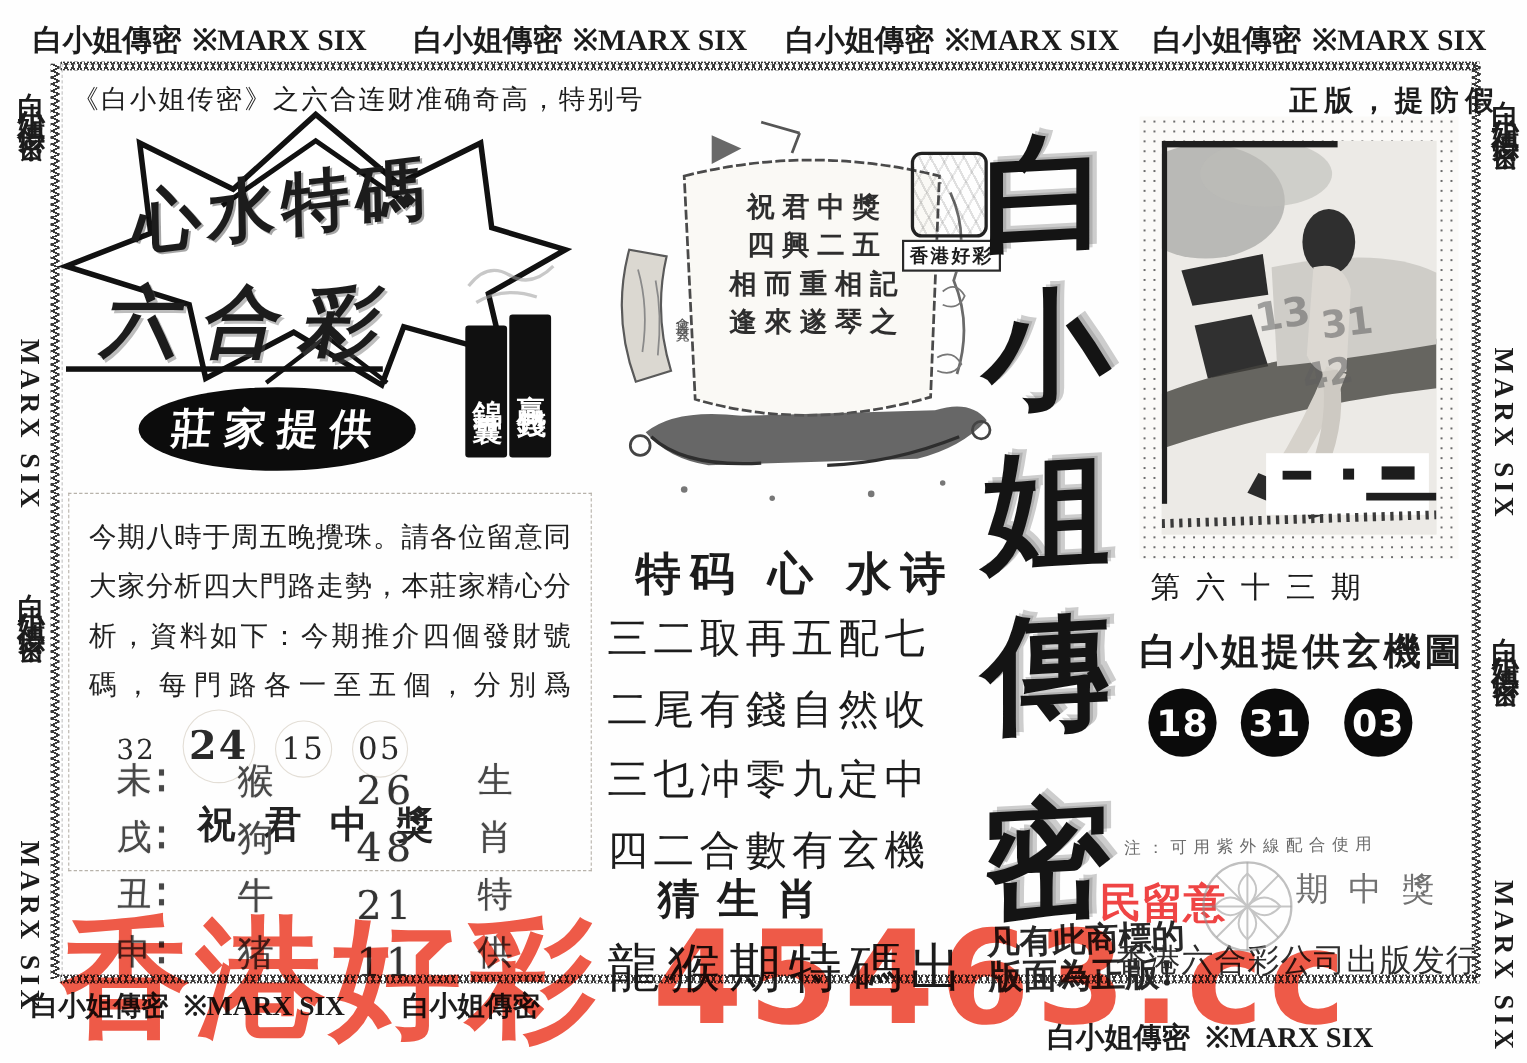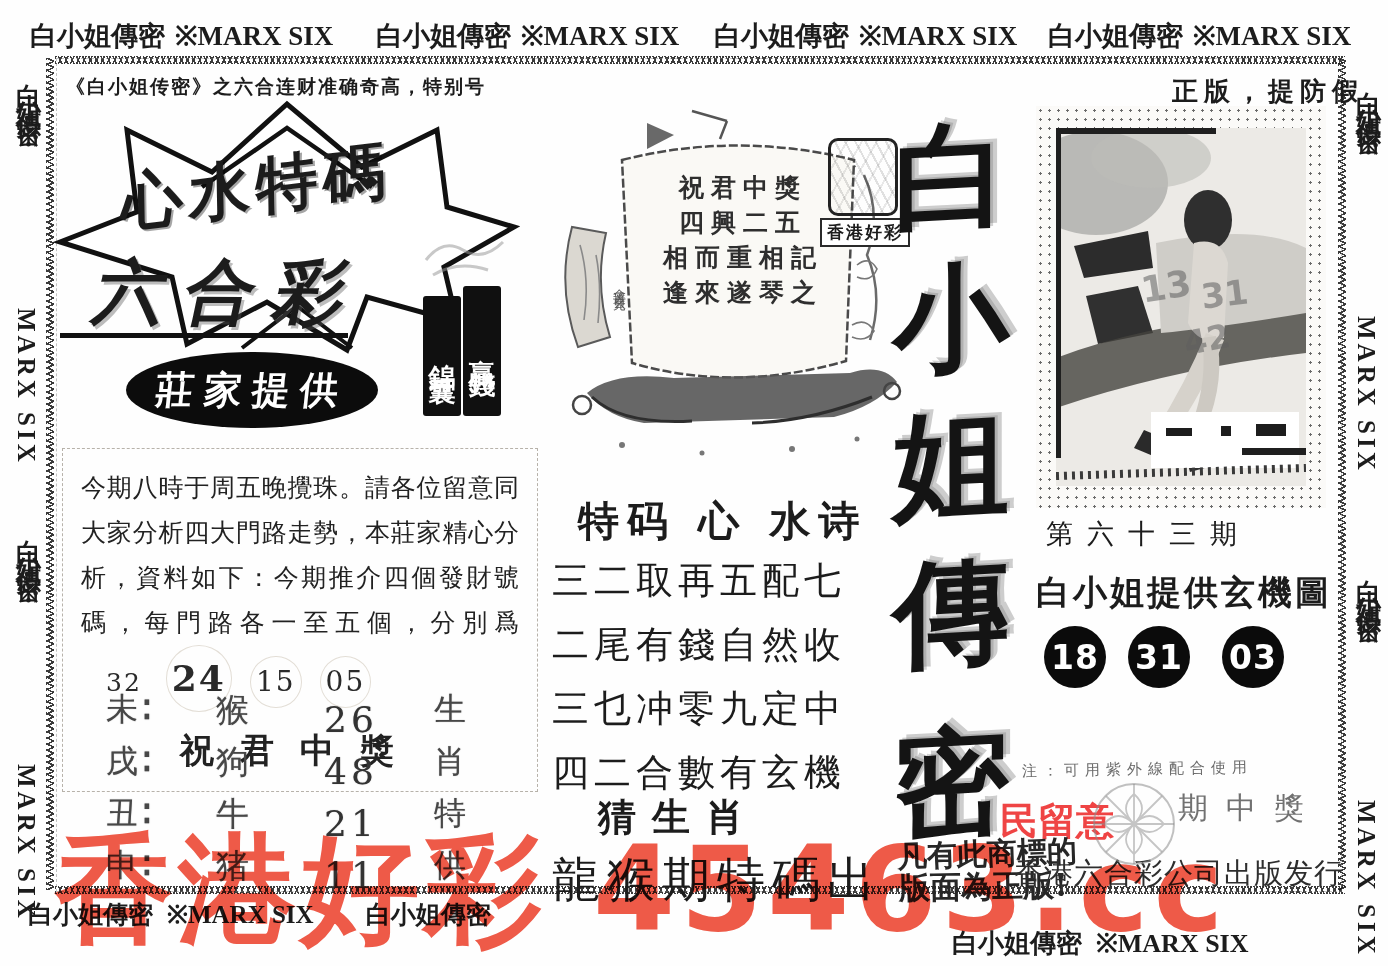--- a/index.html
+++ b/index.html
@@ -15,21 +15,21 @@
       repeating-linear-gradient(25deg,#1a1a1a 0 1.6px,transparent 1.6px 5.5px),
       repeating-linear-gradient(155deg,#1a1a1a 0 1.6px,transparent 1.6px 5.5px);}
   .inner-frame{border:1px dashed rgba(120,120,120,.45);}
 
   .tophead{font-size:27px;font-weight:bold;white-space:nowrap;}
   .tophead .en{font-family:"Liberation Serif",serif;font-weight:bold;margin-left:10px;}
 
   .side-zh{writing-mode:vertical-rl;text-orientation:upright;font-size:25px;font-weight:bold;letter-spacing:9px;}
   .side-en{writing-mode:vertical-rl;font-size:25px;font-weight:bold;font-family:"Liberation Serif",serif;letter-spacing:4px;}
 
-  .headline{font-size:19px;font-weight:bold;letter-spacing:2px;}
+  .headline{font-size:24px;font-weight:normal;letter-spacing:2px;}
   .genuine{font-size:26px;font-weight:bold;letter-spacing:6px;}
 
   .star-title{font-size:62px;font-weight:bold;letter-spacing:6px;transform:rotate(-7deg) skewX(-6deg);
               text-shadow:2px 2px 0 rgba(0,0,0,.35);}
   .lottery{font-size:70px;font-weight:bold;letter-spacing:20px;transform:skewX(-12deg);
            text-shadow:3px 3px 0 rgba(90,90,90,.4);}
   .hr-line{height:5px;background:#111;}
   .oval{width:252px;height:76px;border-radius:50%;background:#0c0c0c;display:flex;align-items:center;justify-content:center;}
   .oval span{color:#fff;font-size:38px;font-weight:bold;letter-spacing:10px;transform:skewX(-6deg);}
   .tipbar{width:38px;background:#101010;border-radius:3px;display:flex;align-items:center;justify-content:center;}

